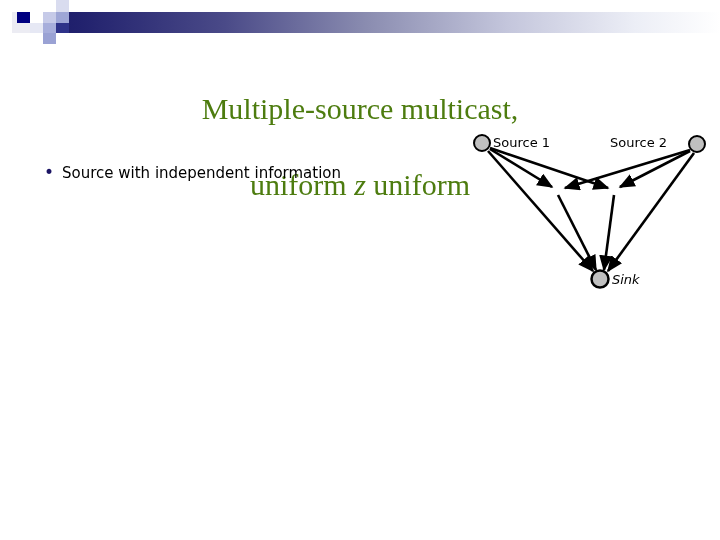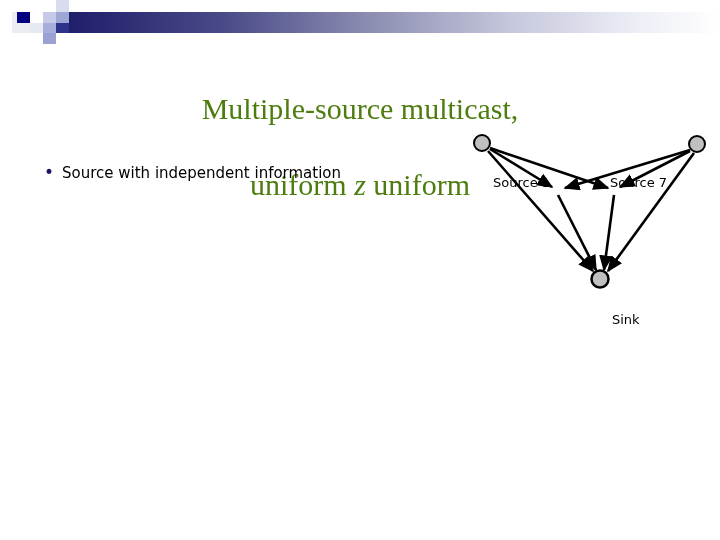--- a/index.html
+++ b/index.html
@@ -76,25 +76,24 @@
     position: absolute;
     left: 0;
     top: 0;
   }
   .node-label {
     position: absolute;
     font-size: 13px;
     color: #000000;
     white-space: nowrap;
     font-family: "DejaVu Sans", sans-serif;
-    margin-top: 40px;
   }
   #label-source-1 { left: 33px; top: 10px; }
   #label-source-2 { left: 150px; top: 10px; }
-  #label-sink     { left: 152px; top: 147px; }
+  #label-sink     { left: 152px; top: 147px; font-style: italic; }
 </style>
 </head>
 <body>
 
 <svg id="header-decoration" width="720" height="46" viewBox="0 0 720 46">
   <defs>
     <linearGradient id="barGrad" x1="0" y1="0" x2="1" y2="0">
       <stop offset="0" stop-color="#141464"></stop>
       <stop offset="0.10" stop-color="#22226e"></stop>
       <stop offset="0.30" stop-color="#4a4a88"></stop>
@@ -164,15 +163,15 @@
     </g>
 
     <g id="nodes-layer">
       <circle cx="22" cy="18" r="8" fill="#c0c0c0" stroke="#000000" stroke-width="2"></circle>
       <circle cx="237" cy="19" r="8" fill="#c0c0c0" stroke="#000000" stroke-width="2"></circle>
       <circle cx="140" cy="154" r="8.5" fill="#c0c0c0" stroke="#000000" stroke-width="2.5"></circle>
     </g>
   </svg>
 
   <span class="node-label" id="label-source-1">Source 1</span>
-  <span class="node-label" id="label-source-2">Source 7</span>
+  <span class="node-label" id="label-source-2">Source 2</span>
   <span class="node-label" id="label-sink">Sink</span>
 </div>
 
 </body></html>

